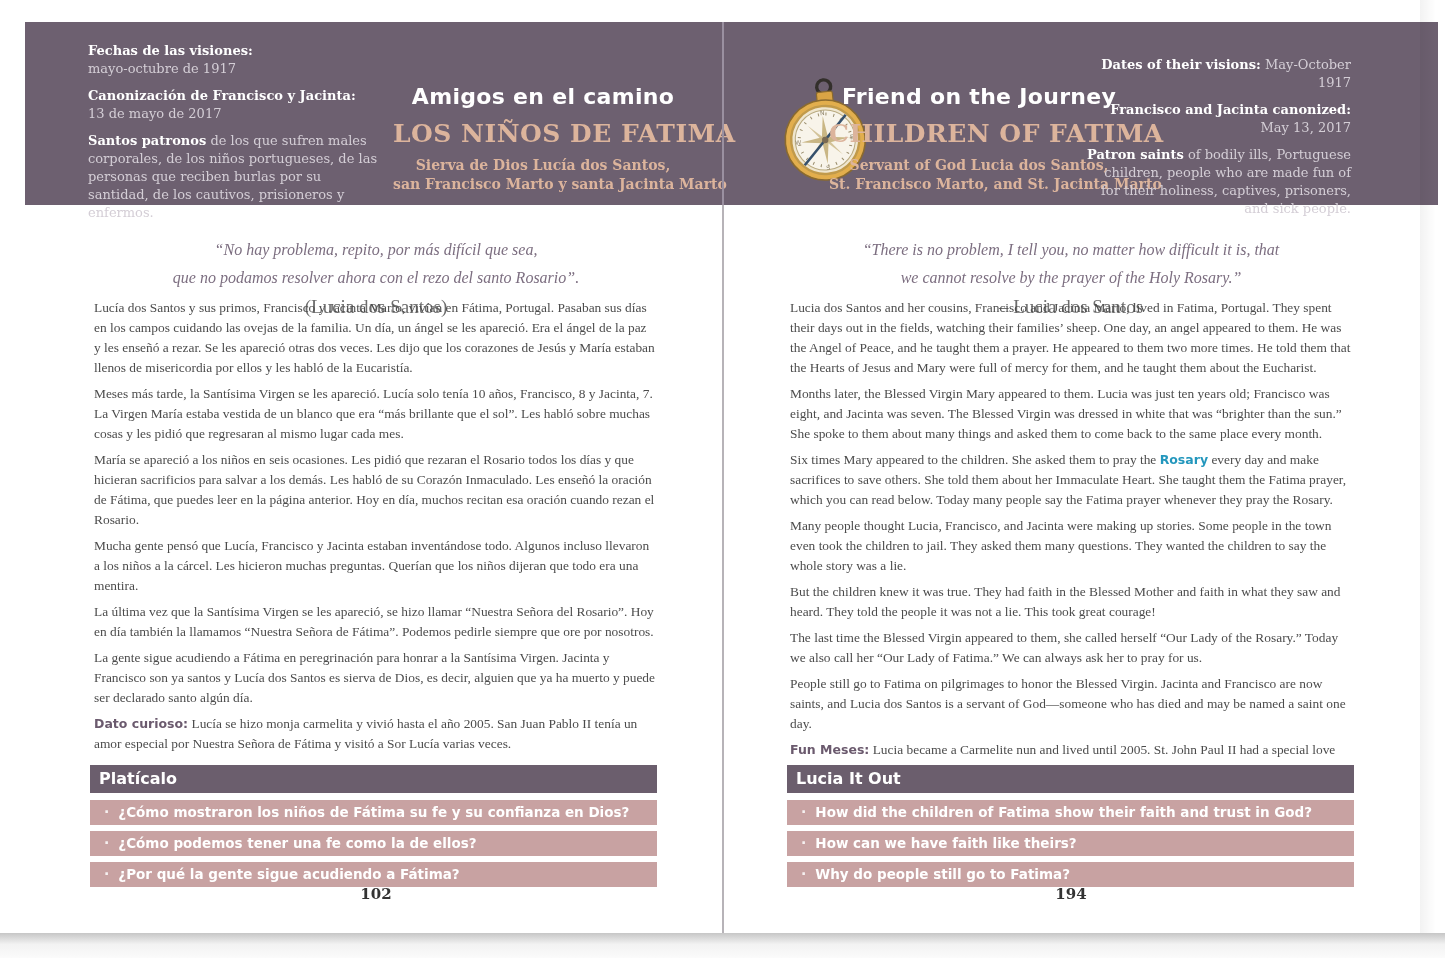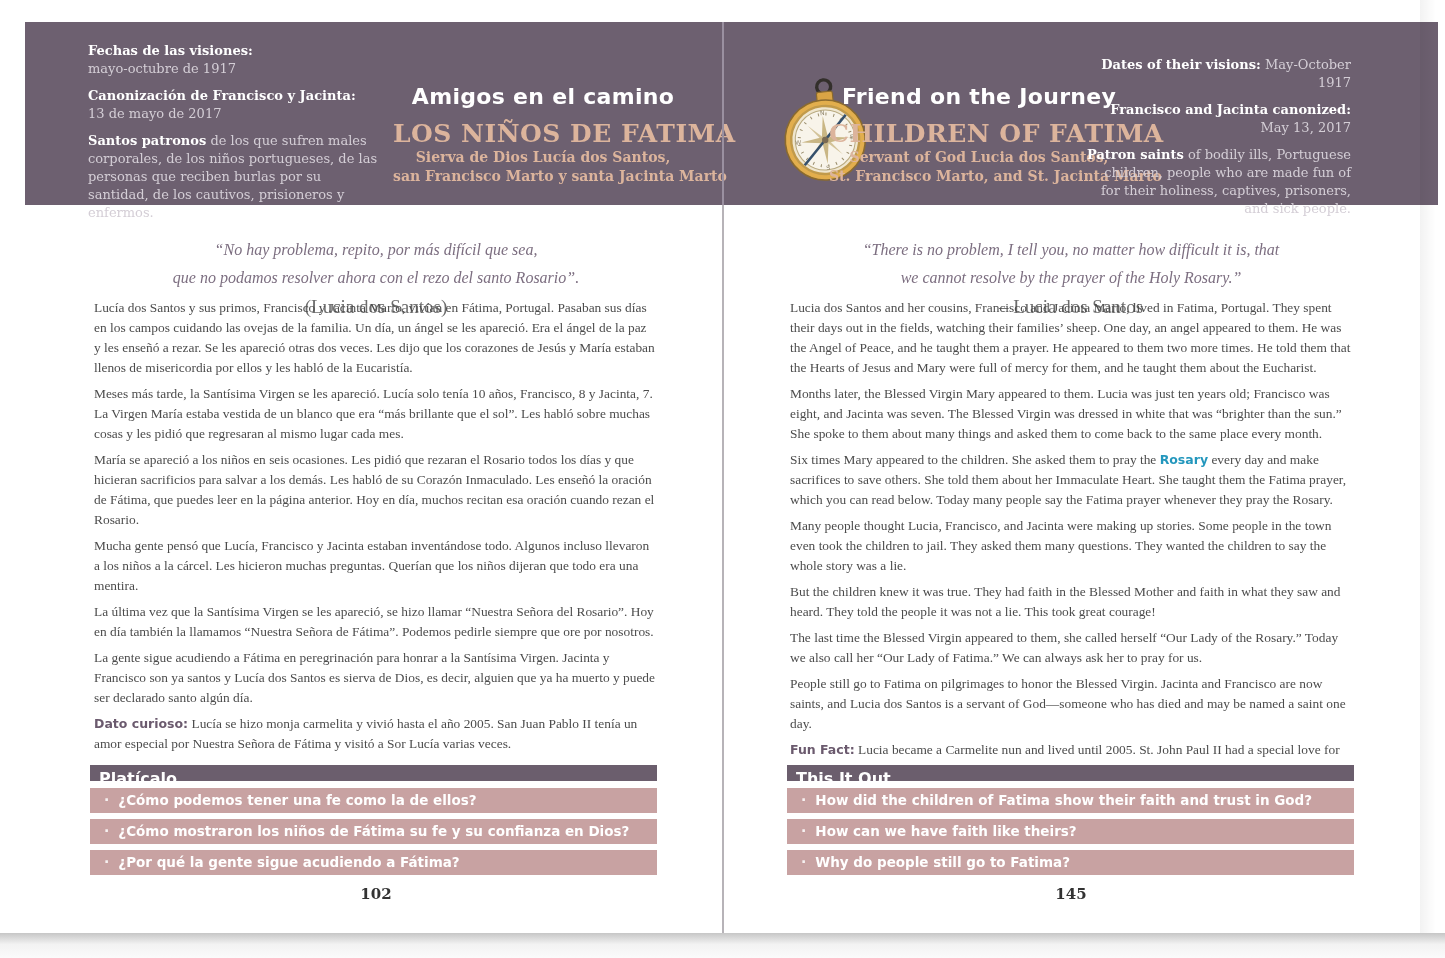--- a/index.html
+++ b/index.html
@@ -20,21 +20,21 @@
   .info-item{margin-bottom:9px;}
   .title-block{position:absolute;text-align:center;}
   .title-es{left:368px;top:62px;width:300px;}
   .title-en{left:804px;top:62px;width:300px;}
   .kicker{
     font-family:"DejaVu Sans",sans-serif;font-weight:bold;font-size:22px;
     color:#ffffff;margin-bottom:10px;letter-spacing:.3px;
   }
   .page-title{
     font-family:"DejaVu Serif",serif;font-weight:bold;font-size:25px;
-    color:#dcb49c;letter-spacing:.5px;white-space:nowrap;
+    color:#dcb49c;letter-spacing:.5px;margin-bottom:8px;white-space:nowrap;
   }
   .subtitle{
     font-family:"DejaVu Serif",serif;font-weight:bold;font-size:14px;
     line-height:19px;color:#dcb49c;white-space:nowrap;
   }
   .compass{position:absolute;left:756px;top:54px;width:88px;height:110px;}
   
   .divider-band{position:absolute;left:722px;top:22px;width:2px;height:183px;background:#9a90a0;}
   .divider-page{position:absolute;left:722px;top:205px;width:2px;height:728px;background:#b7b3b8;}
   .right-edge-shade{position:absolute;left:1420px;top:0;width:16px;height:933px;
@@ -64,21 +64,21 @@
   .rosary{
     font-family:"DejaVu Sans",sans-serif;font-weight:bold;font-size:12.5px;
     color:#2397bd;text-decoration:none;cursor:pointer;
   }
   
   .talk{position:absolute;top:765px;width:567px;}
   .talk-left{left:90px;}
   .talk-right{left:787px;}
   .talk-header{
     background:#6b5e6d;color:#ffffff;font-family:"DejaVu Sans",sans-serif;
-    font-weight:bold;font-size:16px;height:16px;line-height:28px;
+    font-weight:bold;font-size:16px;height:28px;line-height:28px;
     padding-left:9px;margin-bottom:7px;
   }
   .question-bar{
     background:#c8a2a2;color:#ffffff;font-family:"DejaVu Sans",sans-serif;
     font-weight:bold;font-size:13.5px;height:25px;line-height:25px;
     padding-left:14px;margin-bottom:6px;white-space:nowrap;overflow:hidden;
   }
   .question-bar .bullet{opacity:.85;margin-right:9px;font-size:14px;}
   
   .pagenum{
@@ -187,24 +187,24 @@
   <p>La última vez que la Santísima Virgen se les apareció, se hizo llamar “Nuestra Señora del Rosario”. Hoy en día también la llamamos “Nuestra Señora de Fátima”. Podemos pedirle siempre que ore por nosotros.</p>
   <p>La gente sigue acudiendo a Fátima en peregrinación para honrar a la Santísima Virgen. Jacinta y Francisco son ya santos y Lucía dos Santos es sierva de Dios, es decir, alguien que ya ha muerto y puede ser declarado santo algún día.</p>
   <p>
     <span class="fact-label">Dato curioso:</span><span> Lucía se hizo monja carmelita y vivió hasta el año 2005. San Juan Pablo II tenía un amor especial por Nuestra Señora de Fátima y visitó a Sor Lucía varias veces.</span>
   </p>
 </div>
 
 <div class="talk talk-left">
   <div class="talk-header">Platícalo</div>
   <div class="question-bar">
+    <span class="bullet">·</span><span>¿Cómo mostraron los niños de Fátima su fe y su confianza en Dios?</span>
+  </div>
+  <div class="question-bar">
     <span class="bullet">·</span><span>¿Cómo podemos tener una fe como la de ellos?</span>
-  </div>
-  <div class="question-bar">
-    <span class="bullet">·</span><span>¿Cómo mostraron los niños de Fátima su fe y su confianza en Dios?</span>
   </div>
   <div class="question-bar">
     <span class="bullet">·</span><span>¿Por qué la gente sigue acudiendo a Fátima?</span>
   </div>
 </div>
 
 <div class="pagenum pagenum-left">102</div>
 
 <div class="quote quote-right">
   <div>“There is no problem, I tell you, no matter how difficult it is, that</div>
@@ -216,33 +216,33 @@
   <p>Lucia dos Santos and her cousins, Francisco and Jacinta Marto, lived in Fatima, Portugal. They spent their days out in the fields, watching their families’ sheep. One day, an angel appeared to them. He was the Angel of Peace, and he taught them a prayer. He appeared to them two more times. He told them that the Hearts of Jesus and Mary were full of mercy for them, and he taught them about the Eucharist.</p>
   <p>Months later, the Blessed Virgin Mary appeared to them. Lucia was just ten years old; Francisco was eight, and Jacinta was seven. The Blessed Virgin was dressed in white that was “brighter than the sun.” She spoke to them about many things and asked them to come back to the same place every month.</p>
   <p>
     <span>Six times Mary appeared to the children. She asked them to pray the </span><a class="rosary">Rosary</a><span> every day and make sacrifices to save others. She told them about her Immaculate Heart. She taught them the Fatima prayer, which you can read below. Today many people say the Fatima prayer whenever they pray the Rosary.</span>
   </p>
   <p>Many people thought Lucia, Francisco, and Jacinta were making up stories. Some people in the town even took the children to jail. They asked them many questions. They wanted the children to say the whole story was a lie.</p>
   <p>But the children knew it was true. They had faith in the Blessed Mother and faith in what they saw and heard. They told the people it was not a lie. This took great courage!</p>
   <p>The last time the Blessed Virgin appeared to them, she called herself “Our Lady of the Rosary.” Today we also call her “Our Lady of Fatima.” We can always ask her to pray for us.</p>
   <p>People still go to Fatima on pilgrimages to honor the Blessed Virgin. Jacinta and Francisco are now saints, and Lucia dos Santos is a servant of God—someone who has died and may be named a saint one day.</p>
   <p>
-    <span class="fact-label">Fun Fact:</span><span> Lucia became a Carmelite nun and lived until 2005. St. John Paul II had a special love for Our Lady of Fatima and visited Sister Lucia many times.</span>
+    <span class="fact-label">Fun Meses:</span><span> Lucia became a Carmelite nun and lived until 2005. St. John Paul II had a special love for Our Lady of Fatima and visited Sister Lucia many times.</span>
   </p>
 </div>
 
 <div class="talk talk-right">
-  <div class="talk-header">This It Out</div>
+  <div class="talk-header">Lucia It Out</div>
   <div class="question-bar">
     <span class="bullet">·</span><span>How did the children of Fatima show their faith and trust in God?</span>
   </div>
   <div class="question-bar">
     <span class="bullet">·</span><span>How can we have faith like theirs?</span>
   </div>
   <div class="question-bar">
     <span class="bullet">·</span><span>Why do people still go to Fatima?</span>
   </div>
 </div>
 
-<div class="pagenum pagenum-right">145</div>
+<div class="pagenum pagenum-right">194</div>
 
 <div class="right-edge-shade"></div>
 <div class="bottom-shade"></div>
 
 </body></html>

